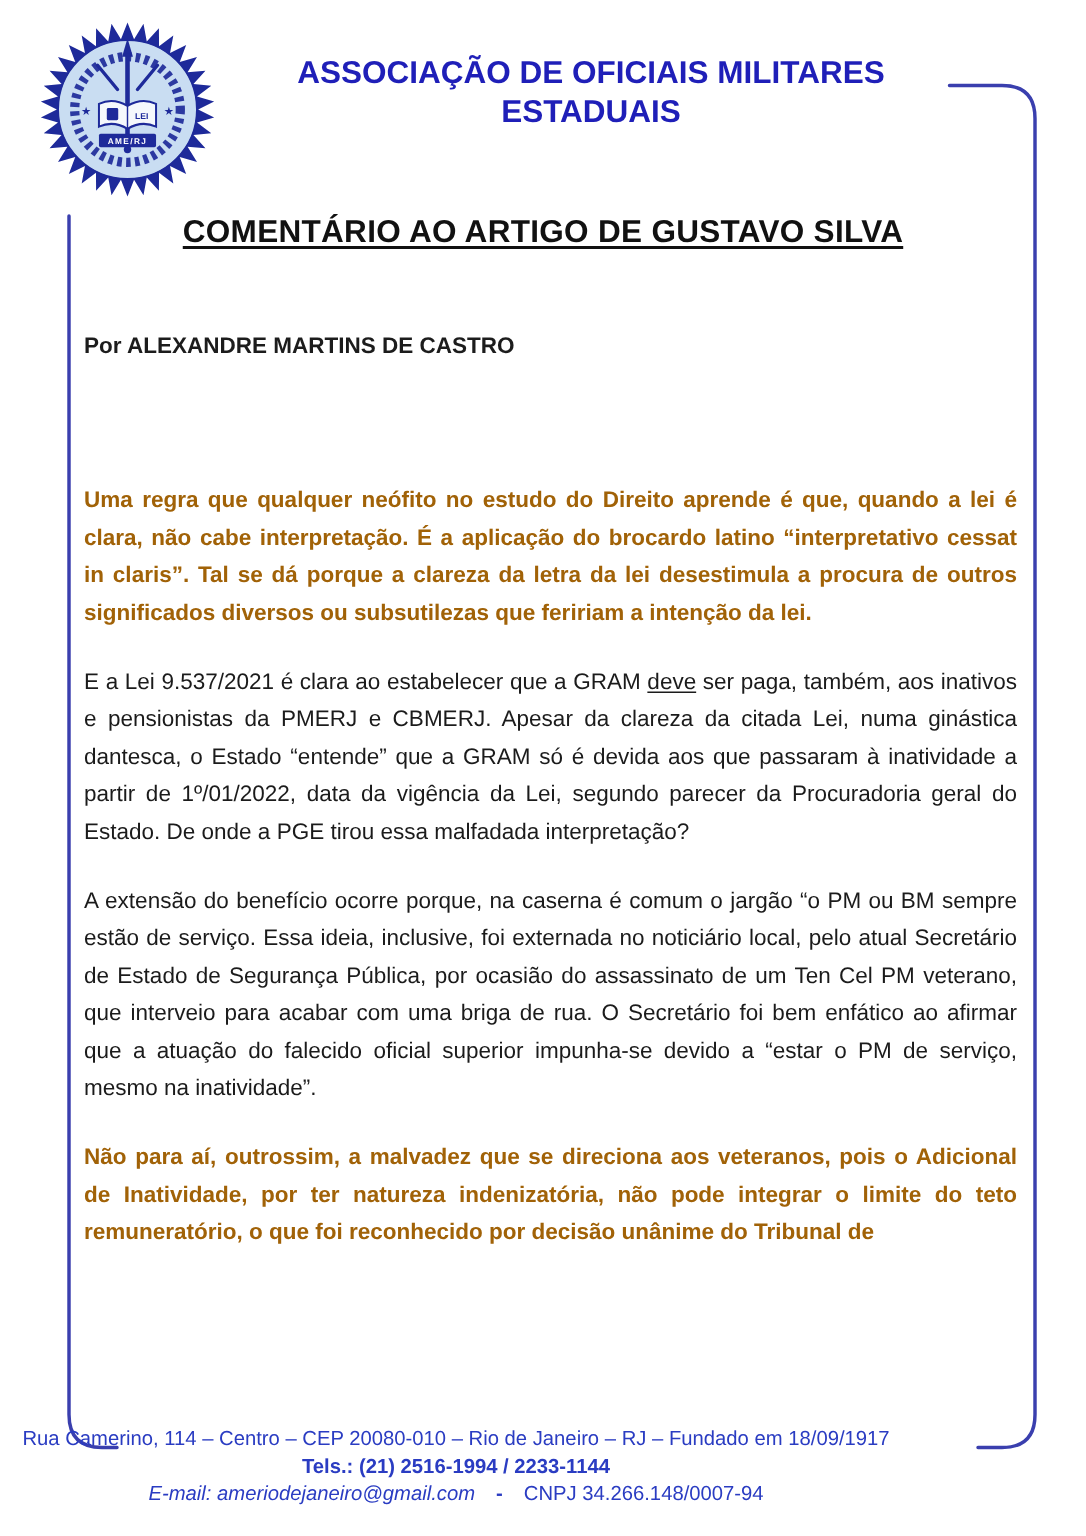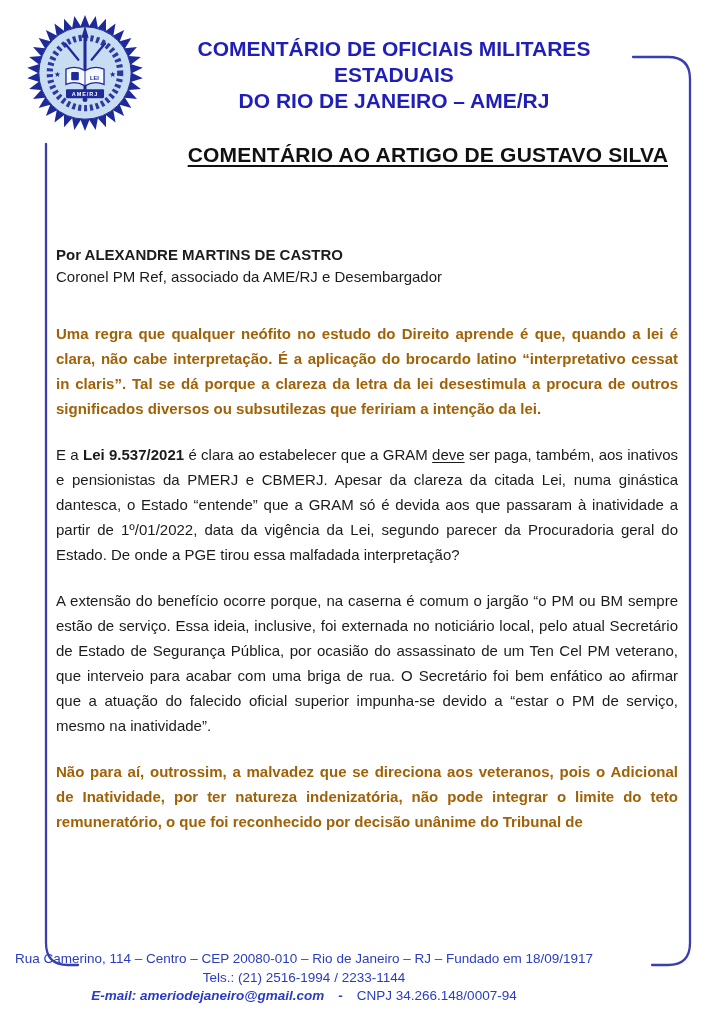--- a/index.html
+++ b/index.html
@@ -24,48 +24,48 @@
   
   .logo{position:absolute;left:26px;top:11px;width:118px;height:124px;}
   
   .header-block{
     position:absolute;left:148px;top:36px;width:492px;
     text-align:center;color:var(--brand-blue);
   }
   .org-line{font-size:21px;font-weight:700;line-height:26px;letter-spacing:0px;}
   .motto{font-size:12.5px;font-weight:700;font-style:italic;margin-top:10px;letter-spacing:0.2px;}
   
-  .doc-title-wrap{position:absolute;left:56px;top:143px;width:612px;text-align:right;}
+  .doc-title-wrap{position:absolute;left:56px;top:143px;width:612px;text-align:center;}
   .doc-title{
     font-size:21px;font-weight:700;color:#111;
     text-decoration:underline;text-decoration-thickness:2px;text-underline-offset:3px;
     letter-spacing:0.2px;
   }
-  .byline{position:absolute;left:56px;top:244px;width:612px;color:#1c1c1c;}
+  .byline{position:absolute;left:56px;top:220px;width:612px;color:#1c1c1c;}
   .byline-name{font-size:15px;font-weight:700;line-height:22px;}
   .byline-role{font-size:15px;line-height:22px;}
   .article-body{
     position:absolute;left:56px;top:321px;width:622px;
     color:var(--body-text);
   }
   .para{
     font-size:15px;line-height:25px;text-align:justify;
     margin:0 0 21px 0;
   }
   .para.bold{font-weight:700;color:#a16207;}
-  .seg-bold{font-weight:700;}
+  .seg-bold{font-weight:400;}
   .seg-underline{text-decoration:underline;text-underline-offset:2px;}
   
   .footer{
     position:absolute;left:0;top:950px;width:608px;
     text-align:center;color:var(--footer-blue);
     font-size:13.5px;line-height:18.5px;
   }
-  .footer .phones{font-weight:400;}
-  .footer .email{font-weight:700;font-style:italic;text-align:right;}
+  .footer .phones{font-weight:700;}
+  .footer .email{font-weight:400;font-style:italic;text-align:right;}
   .footer .sep{display:inline-block;margin:0 14px;font-weight:700;}
 </style>
 </head>
 <body>
 
 <div class="page">
 
   <svg class="frame-svg" viewBox="0 0 724 1024" aria-hidden="true">
     <path d="M 633 57 H 668 Q 690 57 690 79 V 943 Q 690 965 668 965 H 652" fill="none" stroke="var(--border-blue)" stroke-width="2.3" stroke-linecap="round"></path>
     <path d="M 46 144 V 943 Q 46 965 68 965 H 78" fill="none" stroke="var(--border-blue)" stroke-width="2.3" stroke-linecap="round"></path>
@@ -97,31 +97,29 @@
       <text x="72" y="69" font-size="6" font-weight="bold" text-anchor="middle" fill="var(--logo-dark)" font-family="'Liberation Sans',sans-serif">LEI</text>
     </g>
 
     <g>
       <rect x="42" y="79" width="40" height="9.5" rx="1.2" fill="var(--logo-dark)"></rect>
       <text x="62" y="86.4" font-size="5.8" font-weight="bold" text-anchor="middle" fill="#ffffff" letter-spacing="1" font-family="'Liberation Sans',sans-serif">AME/RJ</text>
     </g>
   </svg>
 
   <div class="header-block">
-    <div class="org-line">COMENTÁRIO DE OFICIAIS MILITARES ESTADUAIS</div>
-    <div class="org-line">DO RIO DE JANEIRO – AME/RJ</div>
+    <div class="org-line">ASSOCIAÇÃO DE OFICIAIS MILITARES ESTADUAIS</div>
   </div>
 
   <div class="doc-title-wrap">
     <span class="doc-title">COMENTÁRIO AO ARTIGO DE GUSTAVO SILVA</span>
   </div>
 
   <div class="byline">
     <div class="byline-name">Por ALEXANDRE MARTINS DE CASTRO</div>
-    <div class="byline-role">Coronel PM Ref, associado da AME/RJ e Desembargador</div>
   </div>
 
   <div class="article-body">
       <p class="para bold"><span>Uma regra que qualquer neófito no estudo do Direito aprende é que, quando a lei é clara, não cabe interpretação. É a aplicação do brocardo latino “interpretativo cessat in claris”. Tal se dá porque a clareza da letra da lei desestimula a procura de outros significados diversos ou subsutilezas que feririam a intenção da lei.</span></p>
       <p class="para"><span>E a </span><span class="seg-bold">Lei 9.537/2021</span><span> é clara ao estabelecer que a GRAM </span><span class="seg-underline">deve</span><span> ser paga, também, aos inativos e pensionistas da PMERJ e CBMERJ. Apesar da clareza da citada Lei, numa ginástica dantesca, o Estado “entende” que a GRAM só é devida aos que passaram à inatividade a partir de 1º/01/2022, data da vigência da Lei, segundo parecer da Procuradoria geral do Estado. De onde a PGE tirou essa malfadada interpretação?</span></p>
       <p class="para"><span>A extensão do benefício ocorre porque, na caserna é comum o jargão “o PM ou BM sempre estão de serviço. Essa ideia, inclusive, foi externada no noticiário local, pelo atual Secretário de Estado de Segurança Pública, por ocasião do assassinato de um Ten Cel PM veterano, que interveio para acabar com uma briga de rua. O Secretário foi bem enfático ao afirmar que a atuação do falecido oficial superior impunha-se devido a “estar o PM de serviço, mesmo na inatividade”.</span></p>
       <p class="para bold"><span>Não para aí, outrossim, a malvadez que se direciona aos veteranos, pois o Adicional de Inatividade, por ter natureza indenizatória, não pode integrar o limite do teto remuneratório, o que foi reconhecido por decisão unânime do Tribunal de</span></p>
     </div>
 
   <div class="footer">

